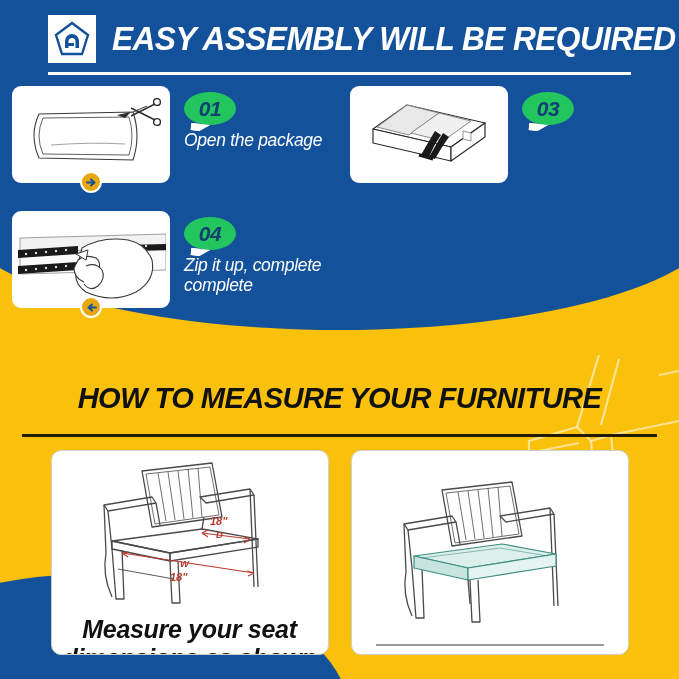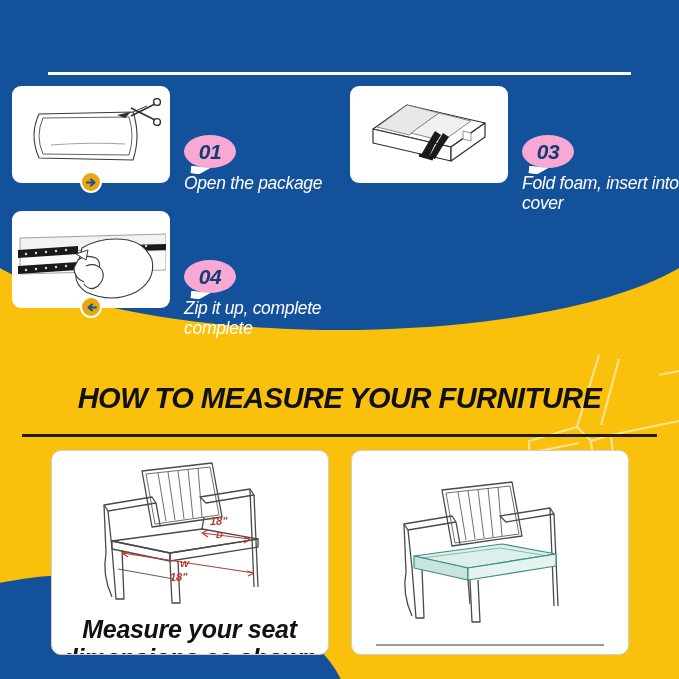--- a/index.html
+++ b/index.html
@@ -156,27 +156,26 @@
   }
 
   .step-text {
     margin-left: 14px;
     padding-top: 6px;
   }
   .num-bubble {
     position: relative;
     width: 52px;
     height: 33px;
-    background: #f9a8d4;
+    background: #22c55e;
     border-radius: 50%;
     display: flex;
     align-items: center;
     justify-content: center;
     margin-bottom: 6px;
-    margin-top: 43px;
   }
   .num-bubble:after {
     content: "";
     position: absolute;
     left: 7px;
     bottom: -6px;
     width: 0; height: 0;
     border-left: 9px solid #ffffff;
     border-top: 7px solid #ffffff;
     border-bottom: 0 solid transparent;
@@ -292,20 +291,29 @@
       <path d="M160 4 L142 70"></path>
       <path d="M118 72 L70 86 L70 98 L120 88"></path>
       <path d="M70 98 L78 126"></path>
       <path d="M132 86 L136 130"></path>
       <path d="M152 80 L220 66"></path>
       <path d="M152 80 L156 120"></path>
       <path d="M200 20 L220 16"></path>
     </g>
   </svg>
 
+  <div class="header">
+    <div class="brand-icon">
+      <svg width="40" height="40" viewBox="0 0 40 40">
+        <path d="M20 4 L36 16 L30 35 L10 35 L4 16 Z" fill="none" stroke="#14519B" stroke-width="2.4"></path>
+        <path d="M13 29 L13 22 A7 7 0 0 1 27 22 L27 29 L23.5 29 L23.5 22.5 A3.5 3.5 0 0 0 16.5 22.5 L16.5 24 L22 24 L22 27 L16.5 27 L16.5 29 Z" fill="#14519B"></path>
+      </svg>
+    </div>
+    <div class="header-title">EASY ASSEMBLY WILL BE REQUIRED</div>
+  </div>
   <div class="header-rule"></div>
 
   <div class="steps">
 
     <div class="step">
       <div class="step-figure">
         <svg width="140" height="74" viewBox="0 0 140 74">
           <g fill="#ffffff" stroke="#3a3a3a" stroke-width="1.1">
             <path d="M18 16 Q8 37 18 60 L112 62 Q120 38 112 14 Z"></path>
             <path d="M22 20 Q14 38 22 56 L108 57 Q114 38 108 19 Z" fill="none" stroke-width="0.8"></path>
@@ -350,21 +358,20 @@
             <path d="M76 34 Q70 44 62 58 L70 60 Q76 46 82 38 Z"></path>
             <path d="M84 36 Q78 46 70 60 L76 62 Q84 48 90 40 Z"></path>
           </g>
           <path d="M60 58 L74 62" stroke="#1a1a1a" stroke-width="3"></path>
         </svg>
       </div>
       <div class="step-text">
         <div class="num-bubble">
           <span>03</span>
         </div>
-        <div class="step-label">Fold foam, insert into cover</div>
       </div>
     </div>
 
     <div class="step">
       <div class="step-figure">
         <svg width="150" height="80" viewBox="0 0 150 80">
           <path d="M4 18 L150 14 L150 28 L4 32 Z" fill="#f2f2f2" stroke="#8a8a8a" stroke-width="0.8"></path>
           <path d="M4 34 L150 30 L150 50 L4 54 Z" fill="#fafafa" stroke="#8a8a8a" stroke-width="0.8"></path>
           <g>
             <path d="M2 30 L62 26 L62 34 L2 38 Z" fill="#1a1a1a"></path>

